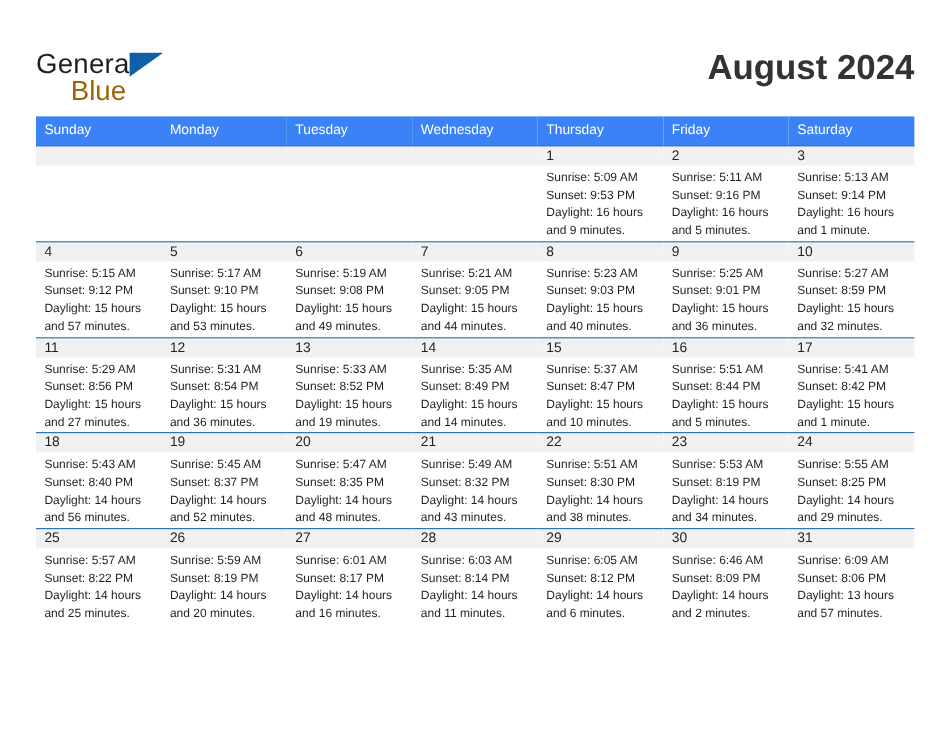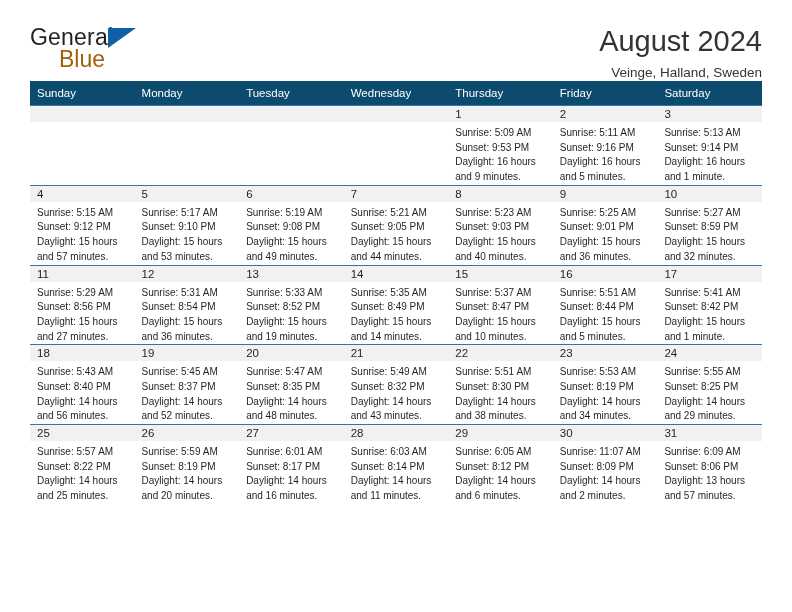--- a/index.html
+++ b/index.html
@@ -12,21 +12,21 @@
     height: 612px;
     font-family: "Liberation Sans", sans-serif;
     color: #231f20;
     overflow: hidden;
   }
   .page {
     position: relative;
     width: 792px;
     height: 592px;
     box-sizing: border-box;
-    padding: 0 30px;
+    padding: 16px 30px;
   }
 
   
   .top {
     display: flex;
     align-items: flex-start;
     justify-content: space-between;
     padding-top: 26px;
     height: 74px;
     box-sizing: border-box;
@@ -64,38 +64,38 @@
     border-bottom: 20px solid transparent;
   }
   .titles {
     text-align: right;
     padding-top: 0;
   }
   .cal-title {
     font-size: 29px;
     color: #333333;
     line-height: 1.05;
-    font-weight: normal;
+    font-weight: bold;
     margin: 0;
   }
   .cal-sub {
     font-size: 13.5px;
     color: #333333;
     margin-top: 9px;
   }
 
   
   .cal {
     width: 732px;
     border-collapse: collapse;
     table-layout: fixed;
     margin-top: 7px;
   }
   .cal th {
-    background: #0c4a6e;
+    background: #3b82f6;
     color: #ffffff;
     font-size: 11.5px;
     font-weight: normal;
     text-align: left;
     padding: 5px 0 6px 7px;
     height: 13px;
     border: none;
   }
   .cal td {
     vertical-align: top;
@@ -137,21 +137,20 @@
 <div class="page">
 
   <div class="top">
     <div class="brand">
       <span class="brand-general">General</span>
       <span class="brand-triangle"></span>
       <span class="brand-blue">Blue</span>
     </div>
     <div class="titles">
       <div class="cal-title">August 2024</div>
-      <div class="cal-sub">Veinge, Halland, Sweden</div>
     </div>
   </div>
 
   <table class="cal">
     <thead>
       <tr>
         <th>Sunday</th>
         <th>Monday</th>
         <th>Tuesday</th>
         <th>Wednesday</th>
@@ -439,21 +438,21 @@
             <div class="cell-body">
               <div>Sunrise: 6:05 AM</div>
               <div>Sunset: 8:12 PM</div>
               <div>Daylight: 14 hours</div>
               <div>and 6 minutes.</div>
             </div>
           </td>
           <td>
             <div class="daynum-band">30</div>
             <div class="cell-body">
-              <div>Sunrise: 11:07 AM</div>
+              <div>Sunrise: 6:46 AM</div>
               <div>Sunset: 8:09 PM</div>
               <div>Daylight: 14 hours</div>
               <div>and 2 minutes.</div>
             </div>
           </td>
           <td>
             <div class="daynum-band">31</div>
             <div class="cell-body">
               <div>Sunrise: 6:09 AM</div>
               <div>Sunset: 8:06 PM</div>

